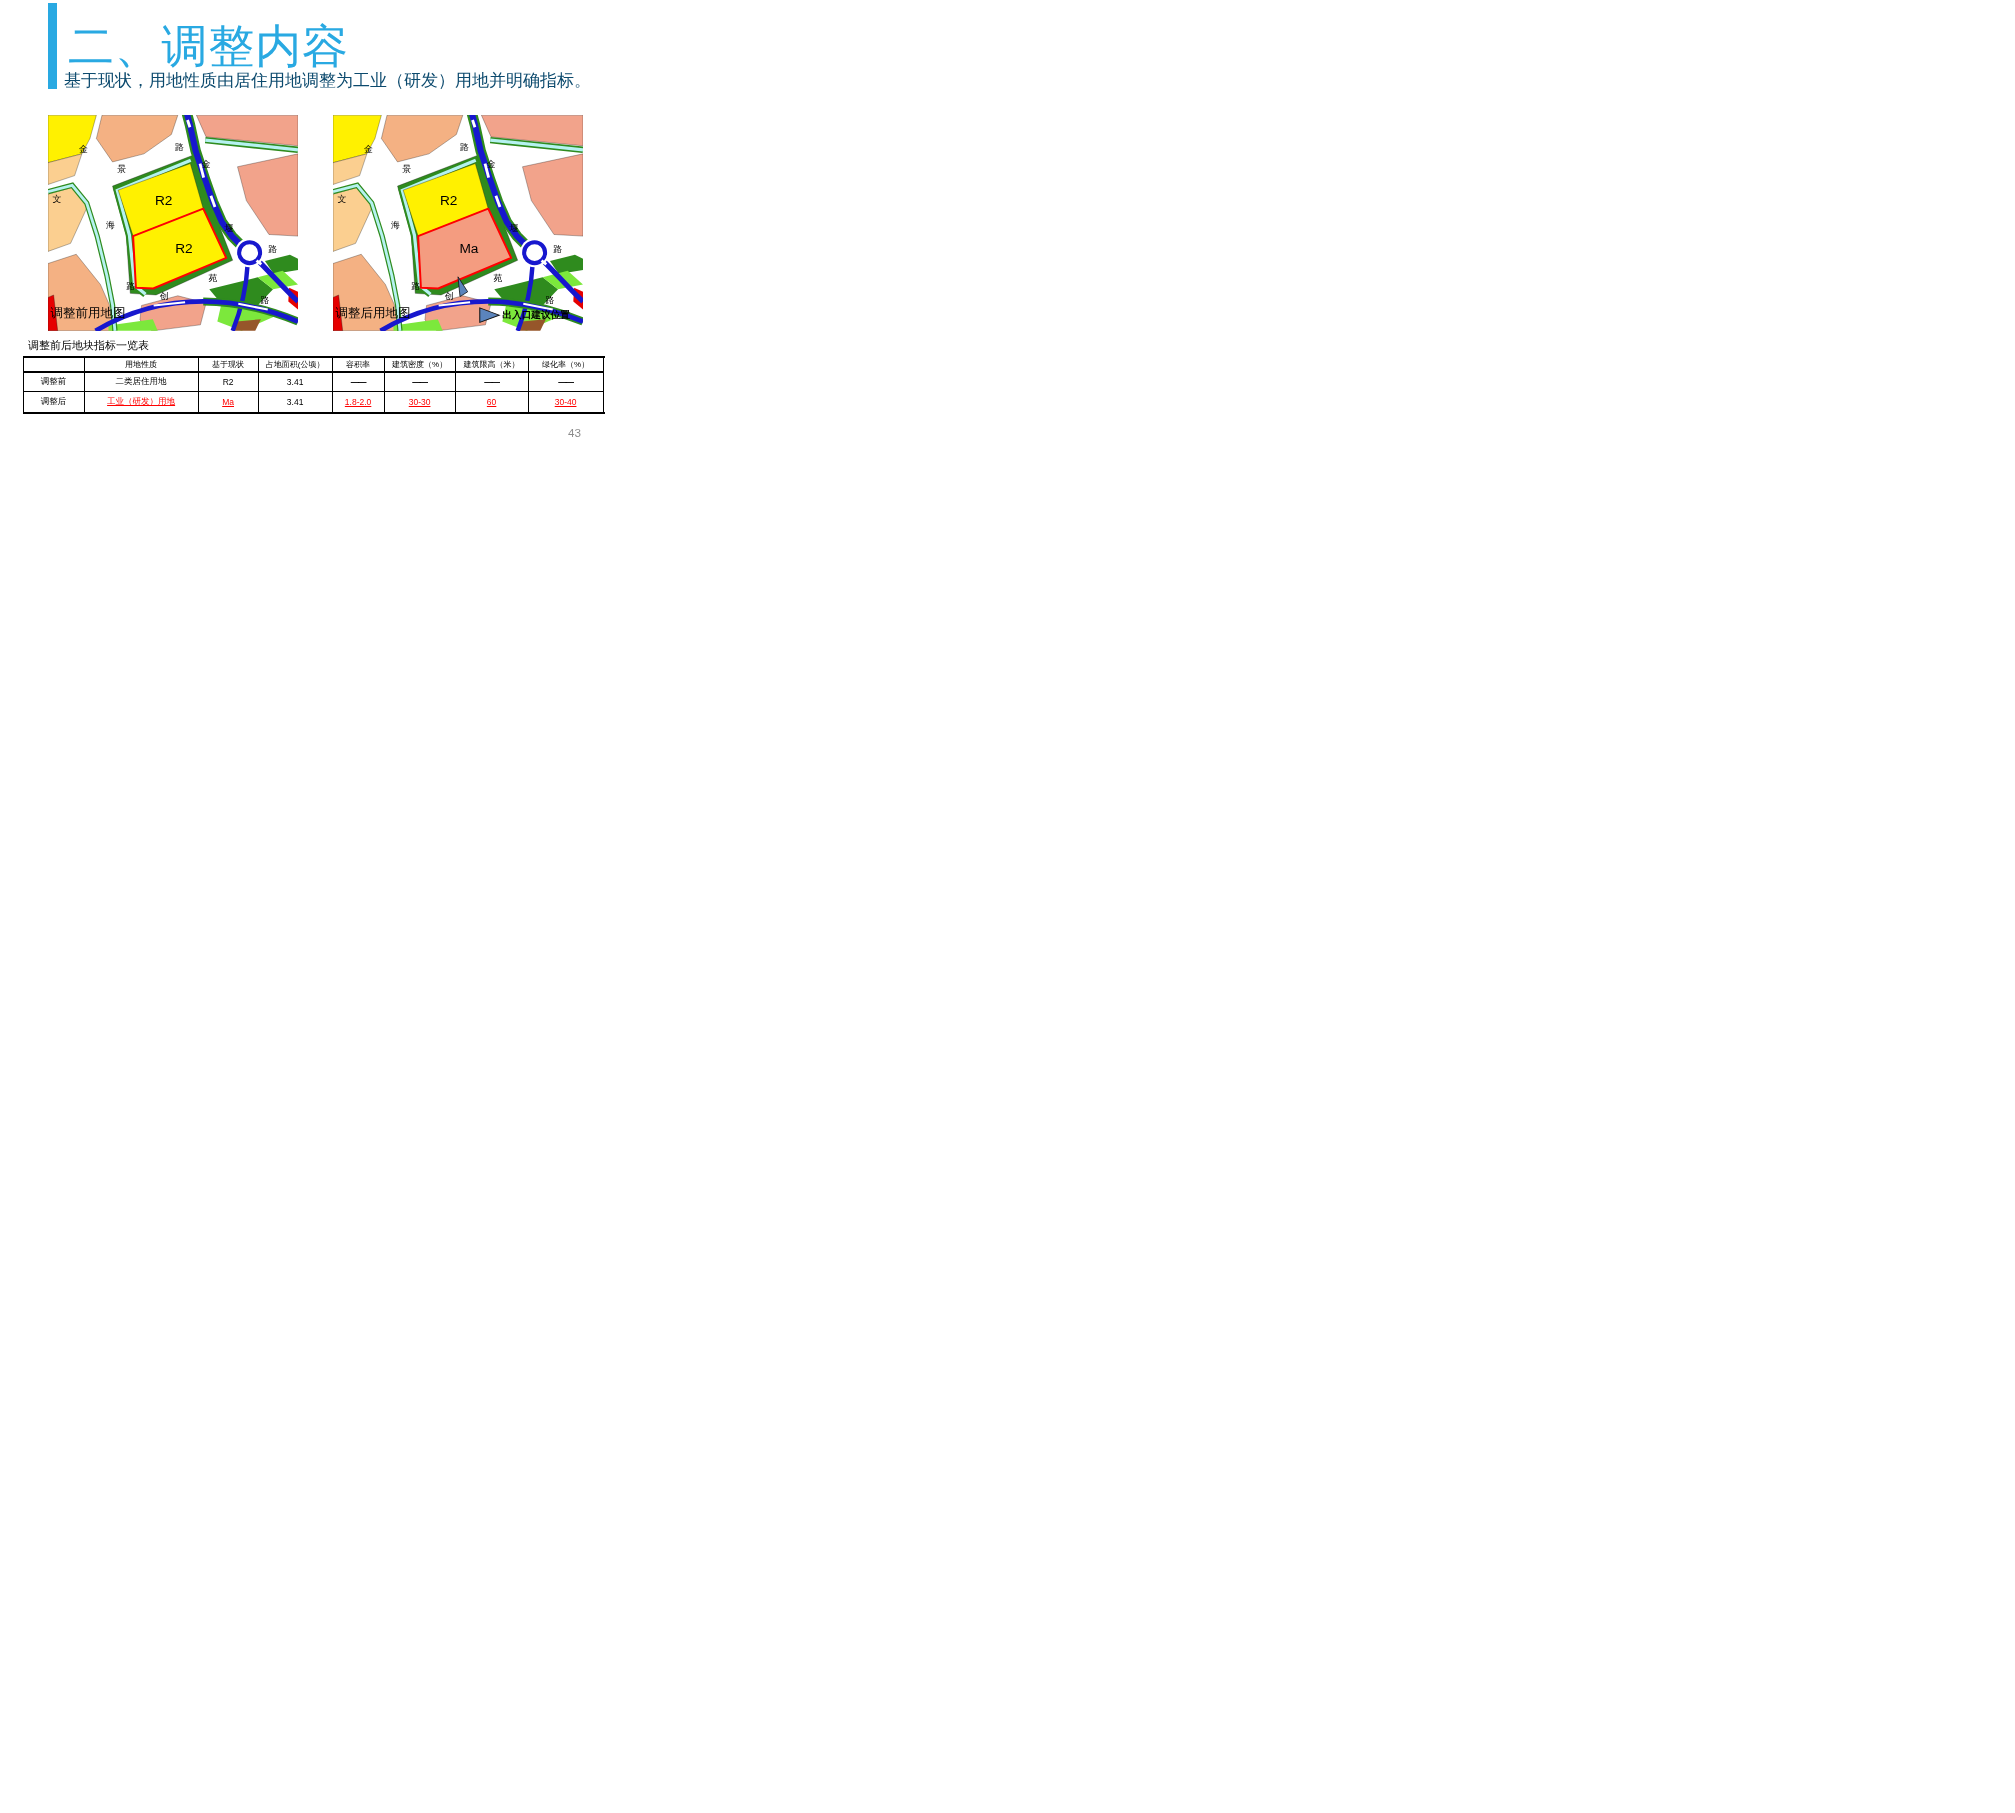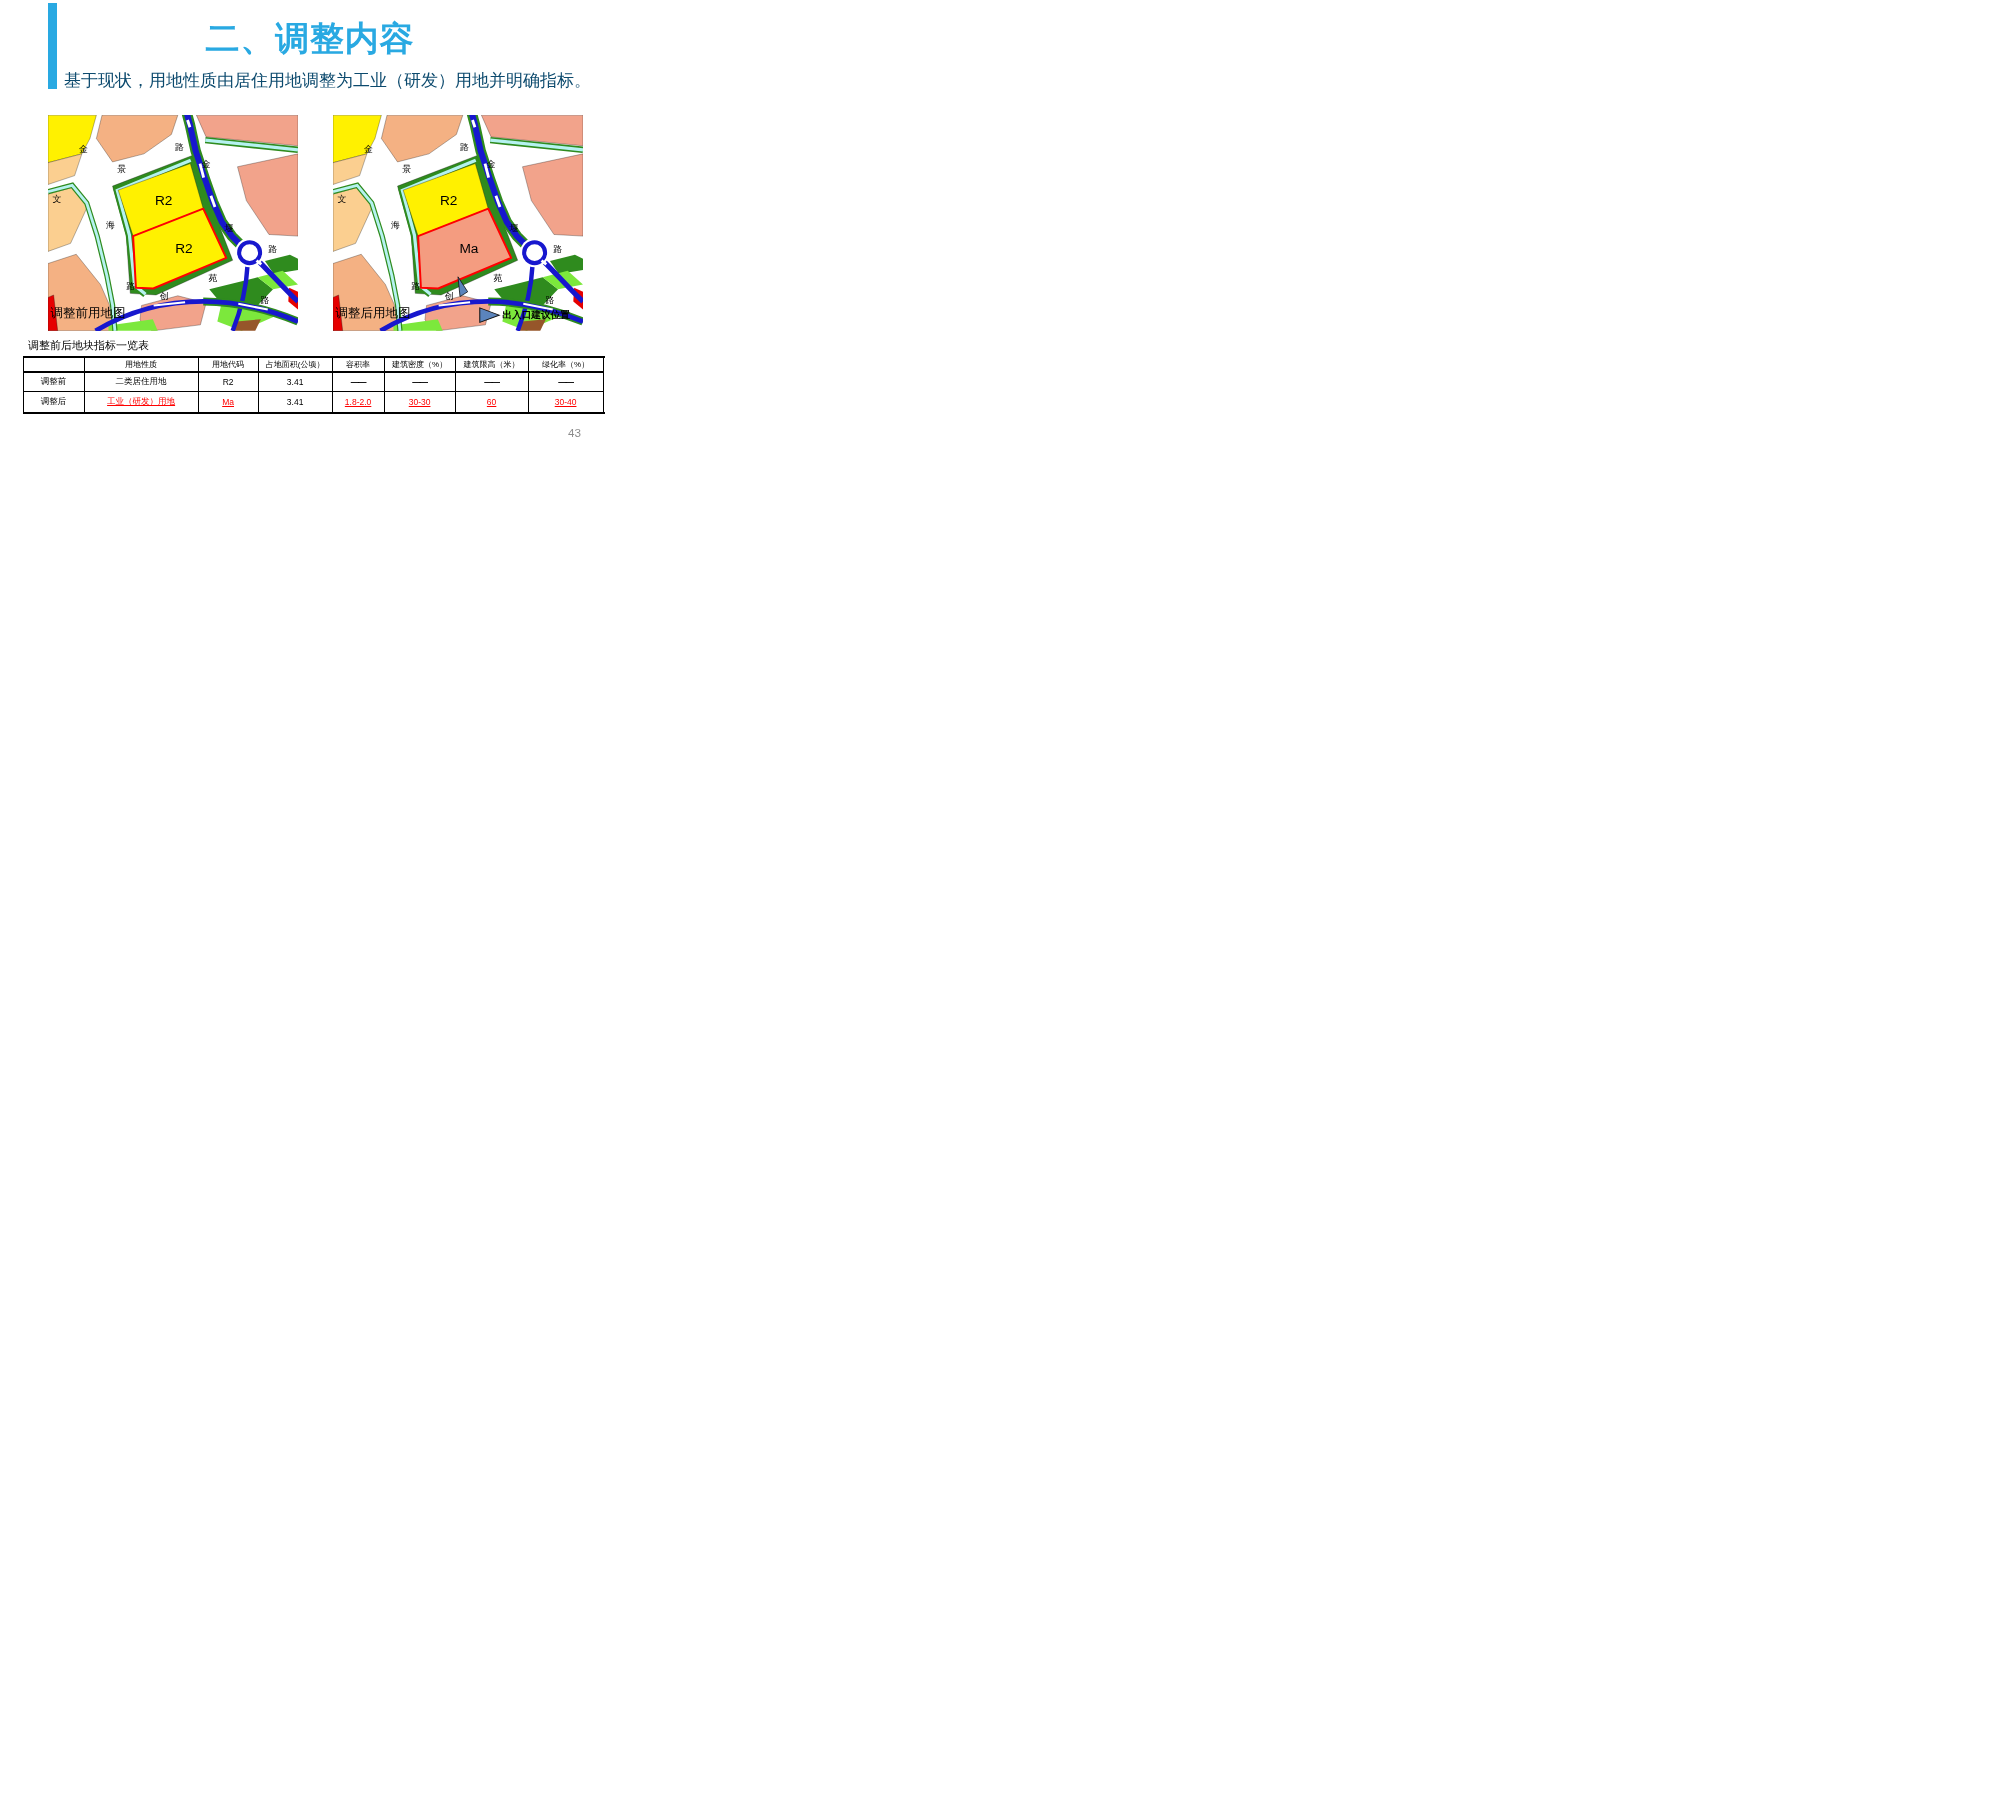--- a/index.html
+++ b/index.html
@@ -3,21 +3,21 @@
 <meta charset="utf-8">
 <style>
   html,body{margin:0;padding:0;}
   body{
     width:619px;height:464px;background:#ffffff;position:relative;
     font-family:"Liberation Sans","DejaVu Sans",sans-serif;overflow:hidden;
   }
   .accent-bar{position:absolute;left:48px;top:3.2px;width:9.3px;height:86px;background:#29A9E2;}
   .page-title{
     position:absolute;left:68px;top:16px;width:484px;
-    font-size:34px;font-weight:700;color:#29A9E2;letter-spacing:0.8px;white-space:nowrap;text-align:center;
+    font-size:46px;font-weight:400;color:#29A9E2;letter-spacing:0.8px;white-space:nowrap;
   }
   .page-subtitle{
     position:absolute;left:64px;top:69px;width:524px;
     font-size:17px;color:#0c4a6e;white-space:nowrap;
   }
   .map-box{position:absolute;top:115px;width:250px;height:216px;}
   .map-box.before{left:48px;}
   .map-box.after{left:333px;}
   .map-box svg{display:block;width:250px;height:216px;}
   .table-title{position:absolute;left:28px;top:338px;font-size:11px;color:#000;}
@@ -157,21 +157,21 @@
     <text class="map-caption" x="6" y="500">调整后用地图</text>
   </svg>
 </div>
 
 <div class="table-title">调整前后地块指标一览表</div>
 
 <div class="spec-table">
 
   <div class="cell hdr first"></div>
   <div class="cell hdr">用地性质</div>
-  <div class="cell hdr">用地代码</div>
+  <div class="cell hdr">基于现状</div>
   <div class="cell hdr">占地面积(公顷）</div>
   <div class="cell hdr">容积率</div>
   <div class="cell hdr">建筑密度（%）</div>
   <div class="cell hdr">建筑限高（米）</div>
   <div class="cell hdr">绿化率（%）</div>
 
   <div class="cell r1 first">调整前</div>
   <div class="cell r1">二类居住用地</div>
   <div class="cell r1">R2</div>
   <div class="cell r1">3.41</div>

